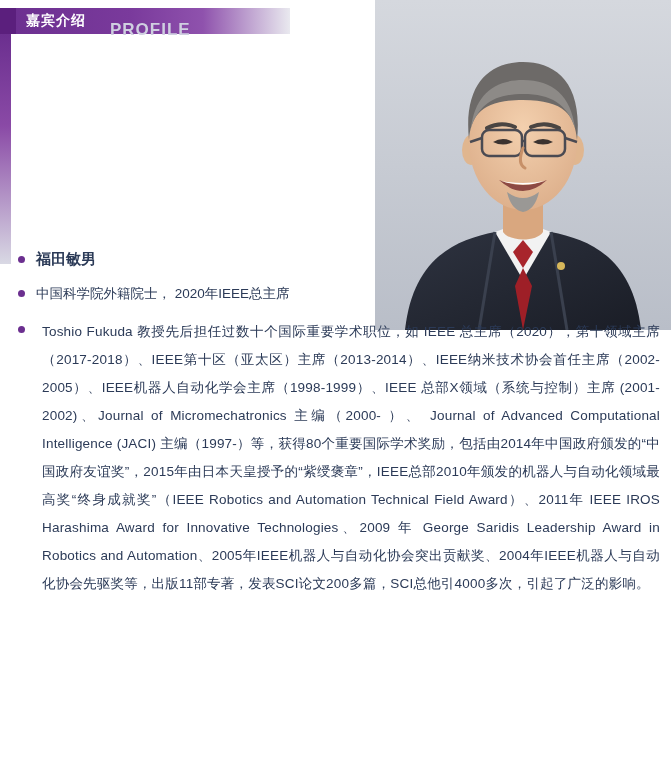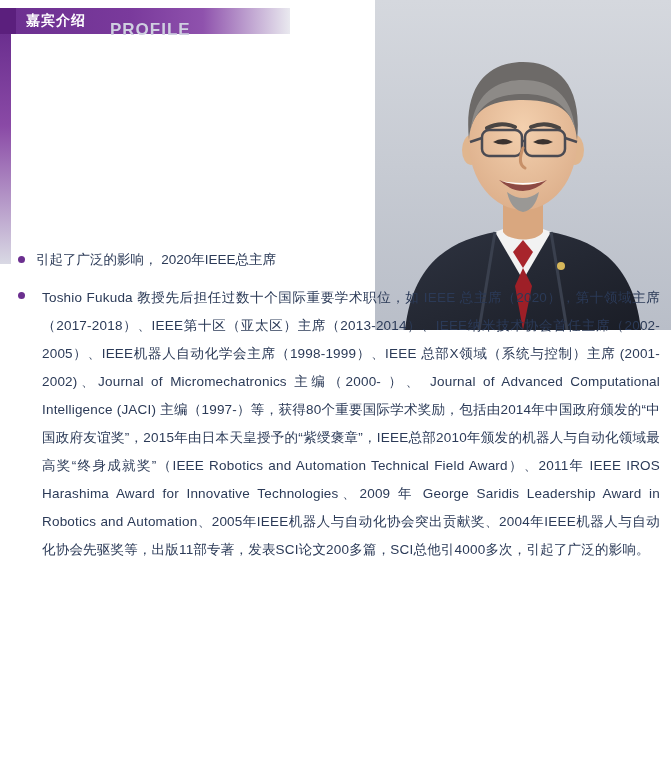--- a/index.html
+++ b/index.html
@@ -199,24 +199,28 @@
 
     <path d="M120 232 L104 330" stroke="#3a404e" stroke-width="3" fill="none"></path>
     <path d="M176 232 L192 330" stroke="#3a404e" stroke-width="3" fill="none"></path>
 
     <circle cx="186" cy="266" r="4" fill="#d6b75a"></circle>
   </svg>
 </div>
 
 <div class="content">
 
-
   <div class="bullet-row">
     <span class="dot"></span>
-    <div class="line-text">引起了广泛的影响， 2020年IEEE总主席</div>
+    <div class="name">福田敏男</div>
+  </div>
+
+  <div class="bullet-row">
+    <span class="dot"></span>
+    <div class="line-text">中国科学院外籍院士， 2020年IEEE总主席</div>
   </div>
 
 
   <div class="bullet-row">
     <span class="dot"></span>
     <div class="para-long">Toshio Fukuda 教授先后担任过数十个国际重要学术职位，如 IEEE 总主席（2020），第十领域主席（2017-2018）、IEEE第十区（亚太区）主席（2013-2014）、IEEE纳米技术协会首任主席（2002-2005）、IEEE机器人自动化学会主席（1998-1999）、IEEE 总部X领域（系统与控制）主席 (2001-2002)、Journal of Micromechatronics 主编（2000- ）、 Journal of Advanced Computational Intelligence (JACI) 主编（1997-）等，获得80个重要国际学术奖励，包括由2014年中国政府颁发的“中国政府友谊奖”，2015年由日本天皇授予的“紫绶褒章”，IEEE总部2010年颁发的机器人与自动化领域最高奖“终身成就奖”（IEEE Robotics and Automation Technical Field Award）、2011年 IEEE IROS Harashima Award for Innovative Technologies、2009 年 George Saridis Leadership Award in Robotics and Automation、2005年IEEE机器人与自动化协会突出贡献奖、2004年IEEE机器人与自动化协会先驱奖等，出版11部专著，发表SCI论文200多篇，SCI总他引4000多次，引起了广泛的影响。</div>
   </div>
 
 </div>
 

